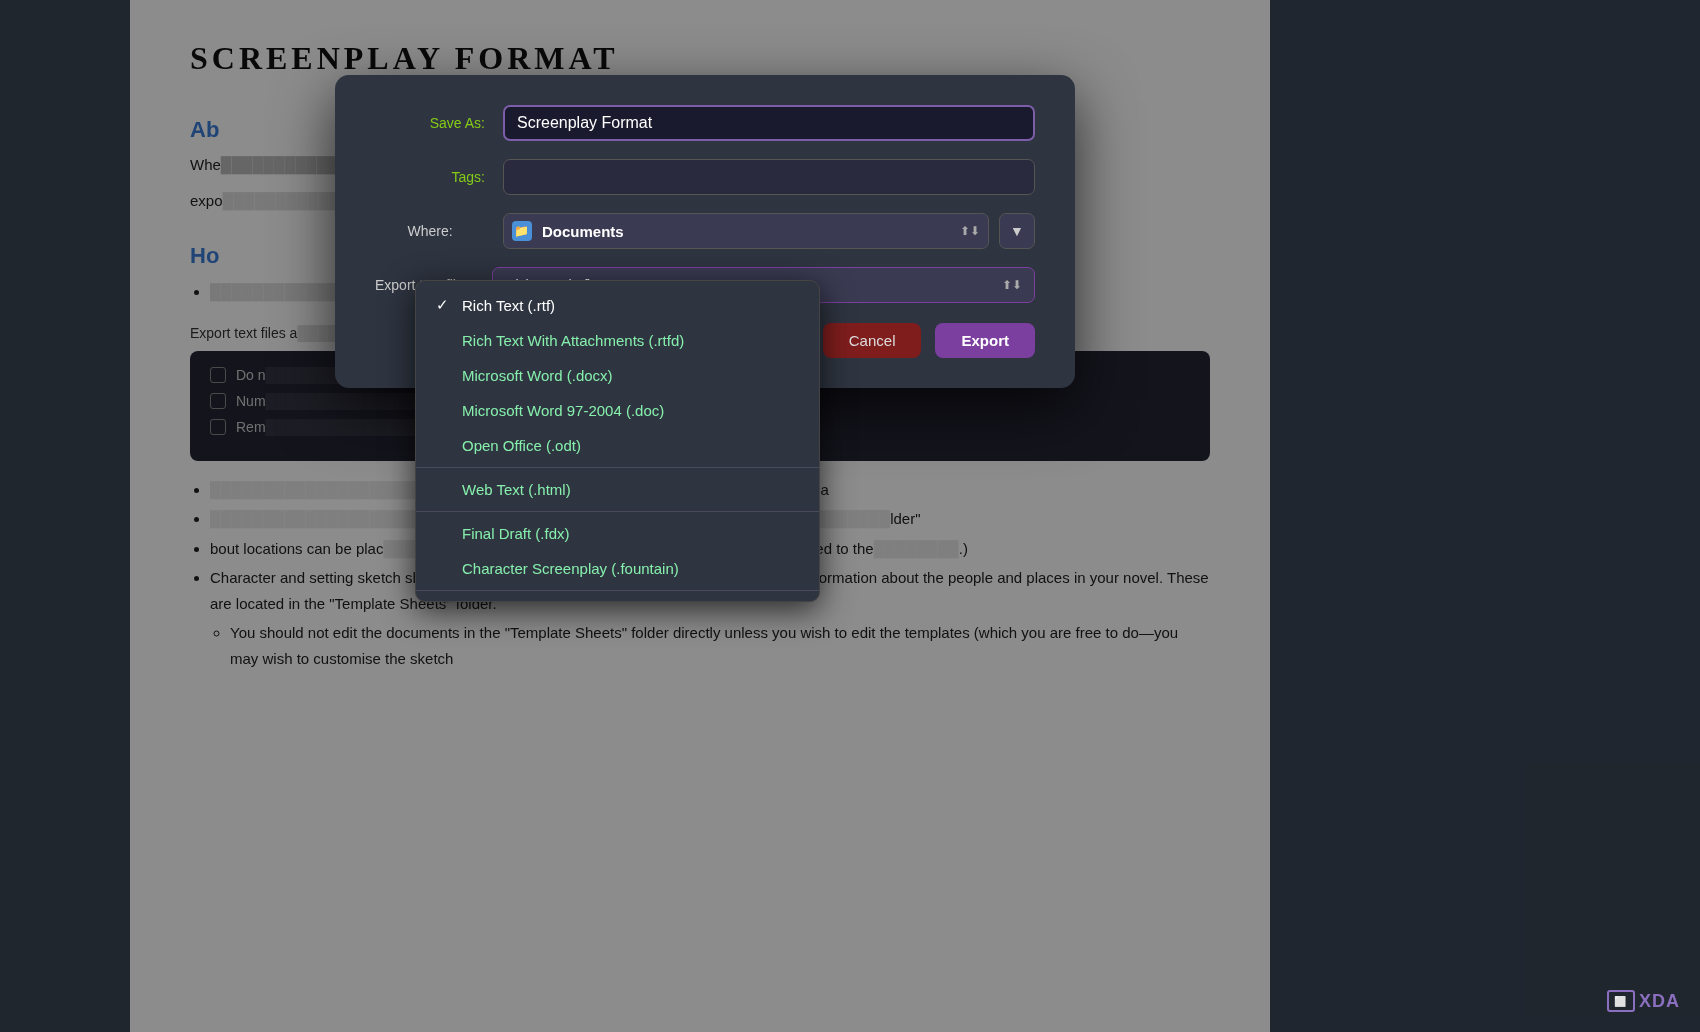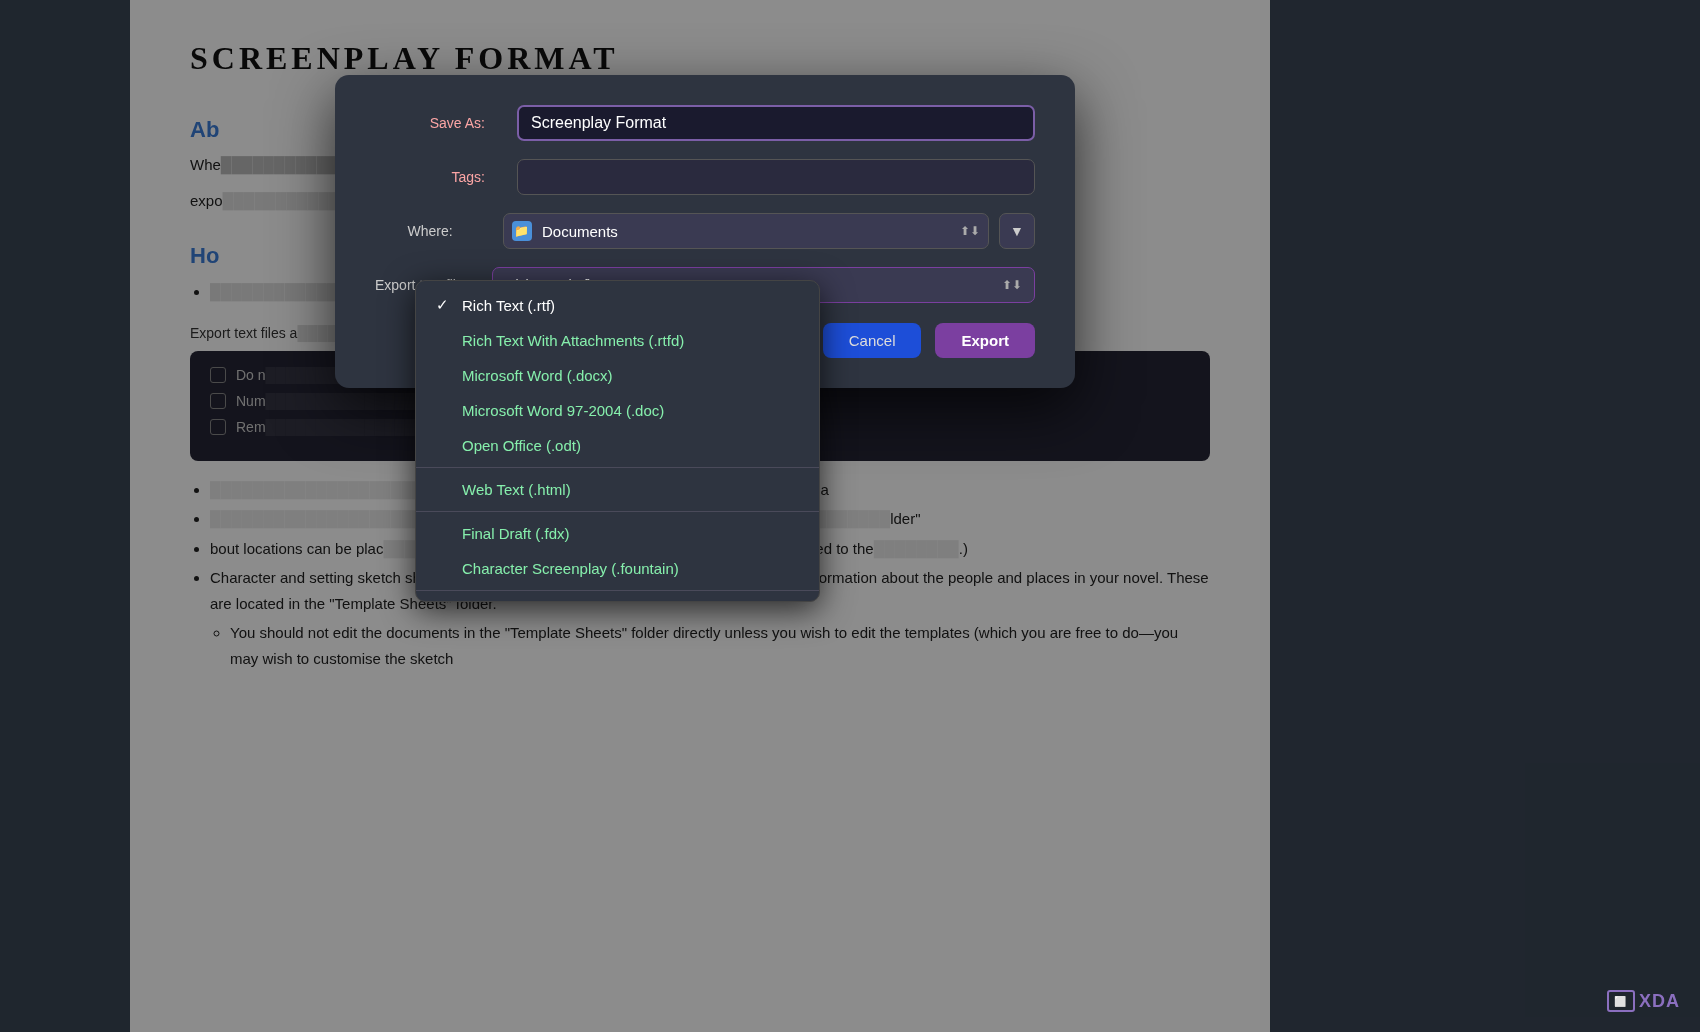--- a/index.html
+++ b/index.html
@@ -96,22 +96,22 @@
     .dialog-row {
       display: flex;
       align-items: center;
       margin-bottom: 18px;
     }
 
     .dialog-label {
       width: 110px;
       text-align: right;
       font-size: 14px;
-      color: #fca5a5;
-      margin-right: 32px;
+      color: #84cc16;
+      margin-right: 18px;
       flex-shrink: 0;
     }
 
     .dialog-input {
       flex: 1;
       height: 36px;
       background: #1a1a2e;
       border: 2.5px solid #7b5ea7;
       border-radius: 7px;
       color: #fff;
@@ -171,20 +171,21 @@
       justify-content: center;
       font-size: 12px;
       color: white;
       flex-shrink: 0;
     }
 
     .where-dropdown-text {
       flex: 1;
       font-size: 15px;
       color: #fff;
+      font-weight: bold;
     }
 
     .where-dropdown-arrows {
       font-size: 12px;
       color: #aaa;
       margin-left: 6px;
     }
 
     .where-expand-btn {
       width: 36px;
@@ -299,21 +300,21 @@
 
     .dialog-buttons {
       display: flex;
       justify-content: flex-end;
       align-items: center;
       gap: 14px;
       margin-top: 20px;
     }
 
     .btn-cancel {
-      background: #1d4ed8;
+      background: #7f1d1d;
       color: #ddd;
       border: none;
       border-radius: 8px;
       padding: 9px 26px;
       font-size: 15px;
       cursor: pointer;
     }
 
     .btn-export {
       background: #7b3fa0;

